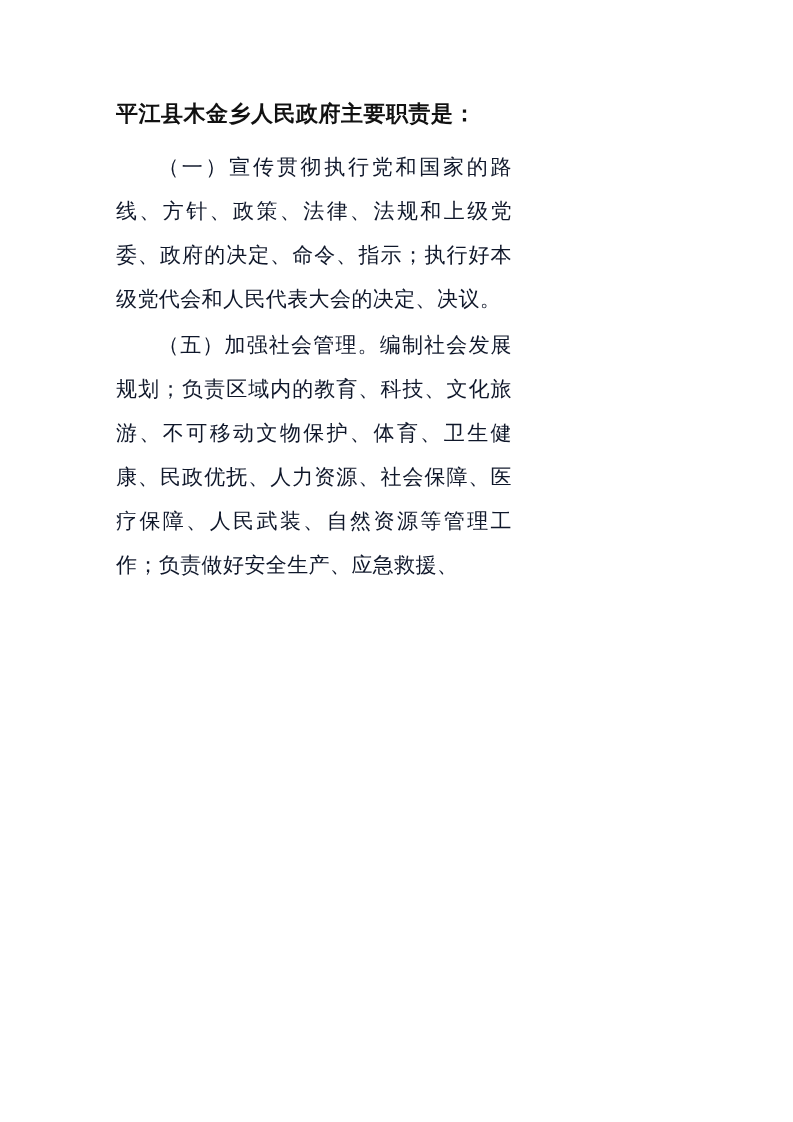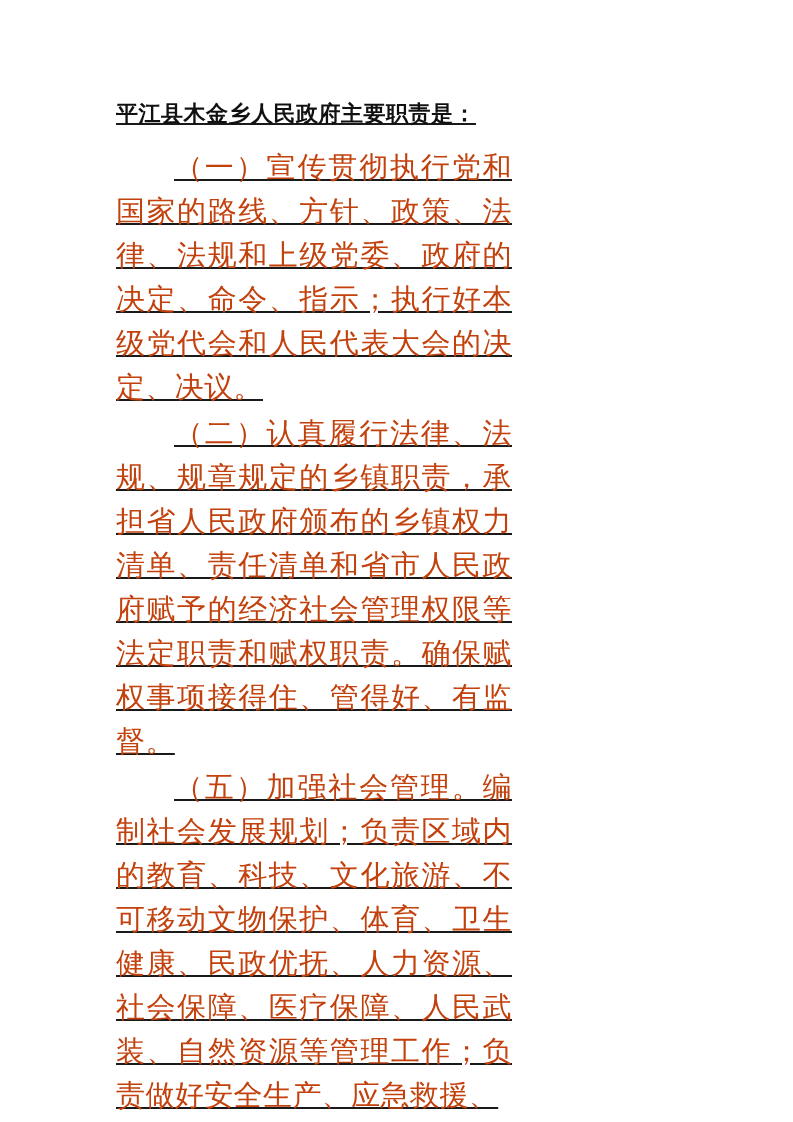--- a/index.html
+++ b/index.html
@@ -14,46 +14,44 @@
     color: #1a1a1a;
     overflow: hidden;
   }
   .page {
     position: relative;
     width: 632px;
     height: 1122px;
     box-sizing: border-box;
     padding: 96px 120px 60px 116px;
     background: #ffffff;
-    text-decoration: underline;
   }
   .doc-title {
     font-size: 22px;
     font-weight: bold;
     letter-spacing: 0.5px;
     line-height: 1.6;
     margin: 0 0 14px 0;
     color: #111111;
     font-family: "Liberation Sans", "DejaVu Sans", sans-serif;
   }
   .para {
-    font-size: 29px;
+    font-size: 21px;
     line-height: 44px;
     text-align: justify;
     text-justify: inter-ideograph;
     margin: 0 0 2px 0;
     text-indent: 2em;
     letter-spacing: 0.4px;
-    color: #c2410c;
+    color: #0f172a;
   }
   .para:last-child {
     margin-bottom: 0;
   }
 </style>
 </head>
 <body>
 
 <div class="page">
   <h1 class="doc-title">平江县木金乡人民政府主要职责是：</h1>
   <p class="para">（一）宣传贯彻执行党和国家的路线、方针、政策、法律、法规和上级党委、政府的决定、命令、指示；执行好本级党代会和人民代表大会的决定、决议。</p>
-  <p class="para">（二）认真履行法律、法规、规章规定的乡镇职责，承担省人民政府颁布的乡镇权力清单、责任清单和省市人民政府赋予的经济社会管理权限等法定职责和赋权职责。确保赋权事项接得住、管得好、有监督。</p>
   <p class="para">（五）加强社会管理。编制社会发展规划；负责区域内的教育、科技、文化旅游、不可移动文物保护、体育、卫生健康、民政优抚、人力资源、社会保障、医疗保障、人民武装、自然资源等管理工作；负责做好安全生产、应急救援、</p>
 </div>
 
 </body></html>

